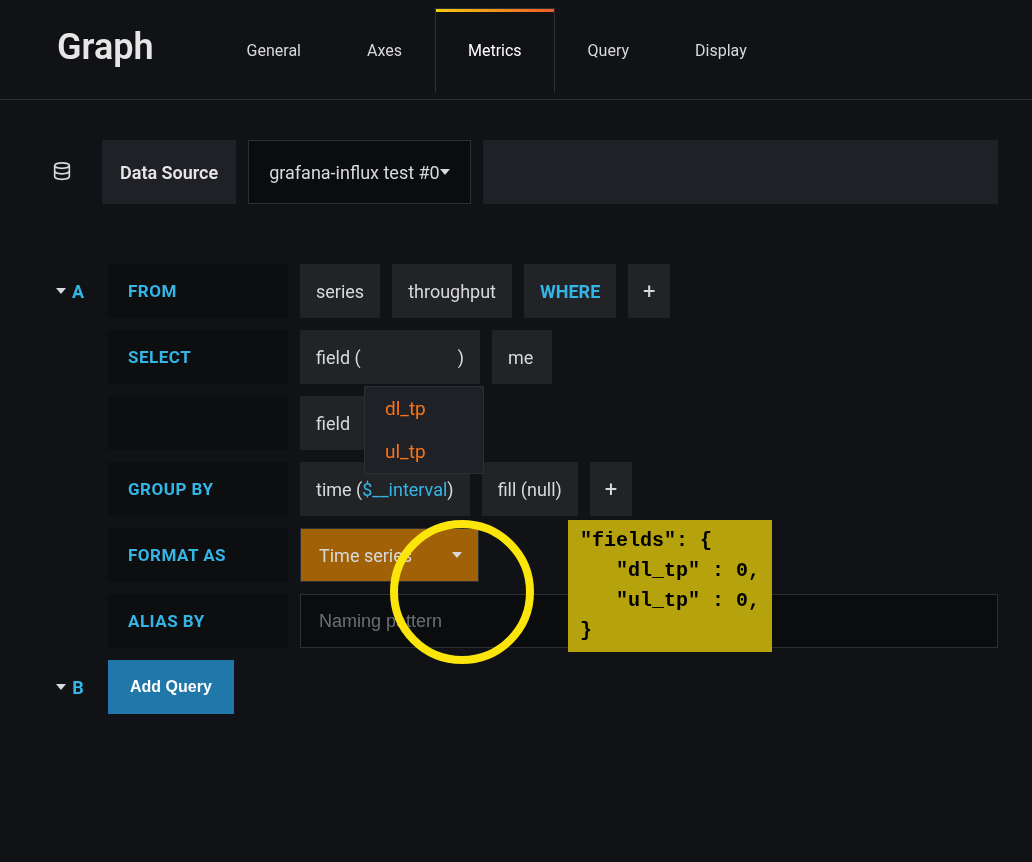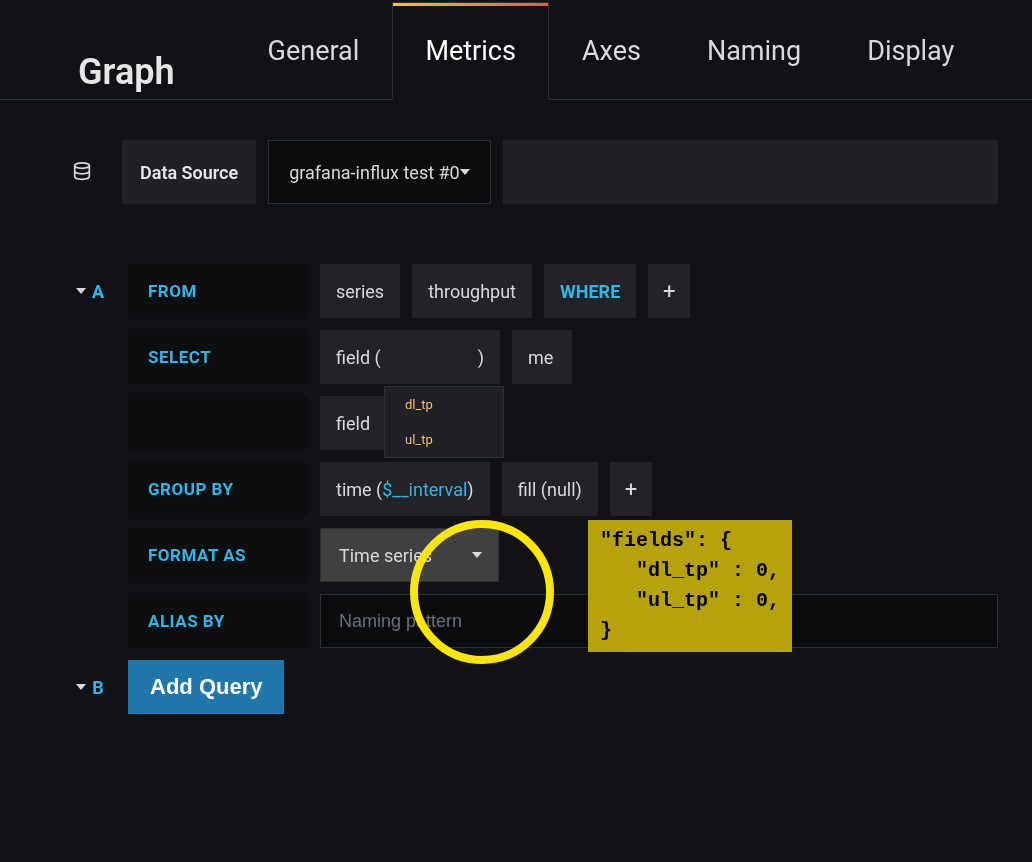--- a/index.html
+++ b/index.html
@@ -11,59 +11,59 @@
     font-size: 18px;
     width: 1032px;
     height: 862px;
     overflow: hidden;
   }
   .page { width: 1032px; }
 
   
   .header {
     display: flex;
-    align-items: flex-end;
+    align-items: center;
     border-bottom: 1px solid #2c2f33;
-    padding-left: 78px;
+    padding-left: 57px;
     height: 100px;
   }
   .title {
     font-size: 36px;
     font-weight: 600;
     color: #e6e6e6;
     display: flex;
     align-items: center;
     padding-right: 60px;
     padding-bottom: 6px;
   }
   .tabs { display: flex; align-items: flex-end; }
   .tab {
     padding: 32px 32px 32px 32px;
-    font-size: 27px;
+    font-size: 16px;
     color: #d8d9da;
     cursor: pointer;
     border: 1px solid transparent;
     position: relative;
     top: 1px;
   }
   .tab.active {
     border: 1px solid #2c2f33;
     border-bottom: 1px solid #111216;
     color: #ffffff;
   }
   .tab.active::before {
     content: "";
     position: absolute;
     left: 0; right: 0; top: 0;
     height: 3px;
     background: linear-gradient(90deg, #f2cc0c 0%, #f05a28 100%);
   }
 
   
-  .panel-body { padding: 40px 34px 0 34px; margin-left: 20px; }
+  .panel-body { padding: 40px 34px 0 34px; }
   .ds-row { display: flex; gap: 12px; align-items: stretch; flex-wrap: nowrap; }
   .ds-icon-cell, .ds-label-cell, .ds-select-cell, .ds-spacer {
     background: #1f2126;
     border: 1px solid #2c2f33;
     display: flex;
     align-items: center;
     height: 64px;
   }
   .ds-icon-cell { width: 56px; justify-content: center; border: none; background: transparent; }
   .ds-label-cell { padding: 0 18px; border: none; font-weight: 600; color: #e6e6e6; }
@@ -111,21 +111,21 @@
     color: #d8d9da;
     font-size: 18px;
     white-space: nowrap;
   }
   .chip.kw { color: #35b5e6; font-weight: 700; } 
   .chip.btn { cursor: pointer; }
   .chip.plus { width: 42px; justify-content: center; padding: 0; font-size: 22px; }
   .chip .accent { color: #35b5e6; text-align: center; }
 
   .format-select {
-    background: #404040;
+    background: #a16207;
     border: 1px solid #2c2f33;
     height: 54px;
     display: flex;
     align-items: center;
     padding: 0 16px 0 18px;
     gap: 40px;
     color: #d8d9da;
     cursor: pointer;
   }
 
@@ -148,23 +148,23 @@
     position: absolute;
     top: 2px;
     left: 0;
     width: 120px;
     background: #1f2126;
     border: 1px solid #2c2f33;
     z-index: 3;
   }
   .field-dropdown div {
     padding: 10px 20px;
-    color: #fdba74;
-    cursor: pointer;
-    font-size: 13px;
+    color: #f97316;
+    cursor: pointer;
+    font-size: 19px;
   }
 
   
   .json-tooltip {
     position: absolute;
     background: #b5a20c;
     color: #000;
     font-family: "Courier New", monospace;
     font-weight: 700;
     font-size: 20px;
@@ -191,21 +191,21 @@
 
   
   .add-query-btn {
     background: #2077a9;
     color: #fff;
     height: 54px;
     display: flex;
     align-items: center;
     padding: 0 22px;
     font-weight: 600;
-    font-size: 22px;
+    font-size: 16px;
     cursor: pointer;
     border: none;
   }
 
   .caret-down {
     width: 0; height: 0;
     border-left: 5px solid transparent;
     border-right: 5px solid transparent;
     border-top: 6px solid #d8d9da;
     display: inline-block;
@@ -221,23 +221,23 @@
 </style>
 </head>
 <body>
 
 <div class="page">
 
   <div class="header">
     <div class="title">Graph</div>
     <div class="tabs">
       <div class="tab">General</div>
+      <div class="tab">Axes</div>
       <div class="tab active">Metrics</div>
-      <div class="tab">Axes</div>
-      <div class="tab">Naming</div>
+      <div class="tab">Query</div>
       <div class="tab">Display</div>
     </div>
   </div>
 
   <div class="panel-body relwrap">
 
     <div class="ds-row">
       <div class="ds-icon-cell">
         <svg class="db-icon" viewBox="0 0 24 24" fill="none" stroke="currentColor" stroke-width="1.8">
           <ellipse cx="12" cy="5" rx="8" ry="3"></ellipse>

